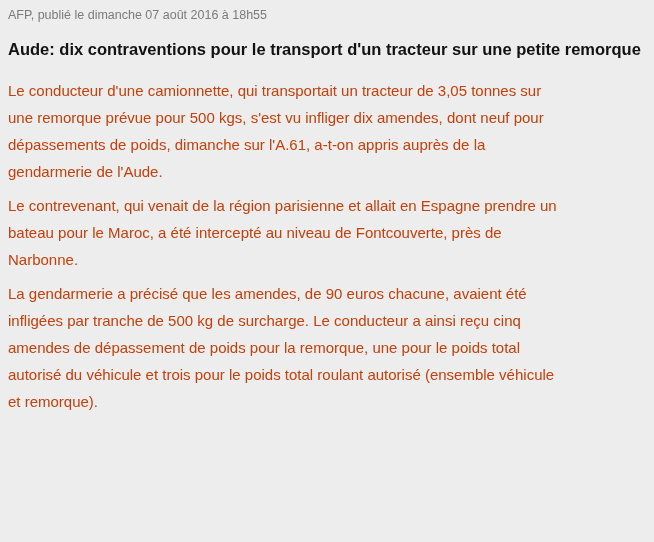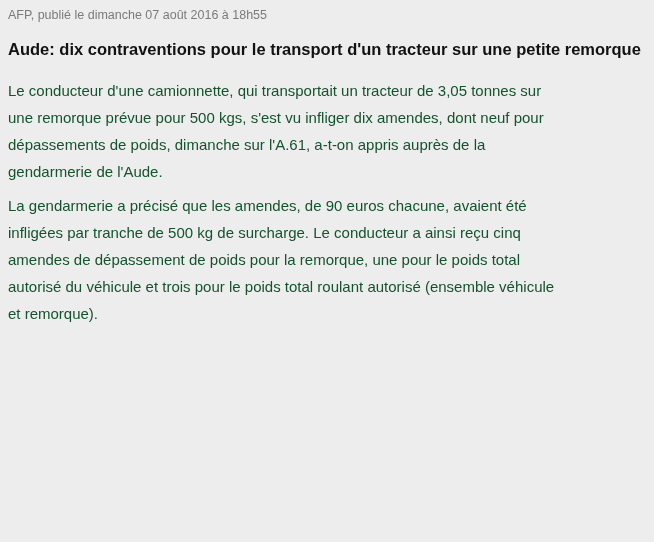--- a/index.html
+++ b/index.html
@@ -28,34 +28,35 @@
   }
   .title {
     color: #121212;
     font-size: 16.5px;
     line-height: 20px;
     font-weight: bold;
     white-space: nowrap;
     margin: 8px 0 18px 0;
   }
   .para {
-    color: #14532d;
+    color: #c2410c;
     font-size: 15px;
     line-height: 27px;
     margin: 0 0 7px 0;
     max-width: 638px;
   }
 </style>
 </head>
 <body>
 
 <div class="article">
   <div class="byline">AFP, publié le dimanche 07 août 2016 à 18h55</div>
 
   <h1 class="title">Aude: dix contraventions pour le transport d'un tracteur sur une petite remorque</h1>
 
   <p class="para">Le conducteur d'une camionnette, qui transportait un tracteur de 3,05 tonnes sur une remorque prévue pour 500 kgs, s'est vu infliger dix amendes, dont neuf pour dépassements de poids, dimanche sur l'A.61, a-t-on appris auprès de la gendarmerie de l'Aude.</p>
 
+  <p class="para">Le contrevenant, qui venait de la région parisienne et allait en Espagne prendre un bateau pour le Maroc, a été intercepté au niveau de Fontcouverte, près de Narbonne.</p>
 
   <p class="para">La gendarmerie a précisé que les amendes, de 90 euros chacune, avaient été infligées par tranche de 500 kg de surcharge. Le conducteur a ainsi reçu cinq amendes de dépassement de poids pour la remorque, une pour le poids total autorisé du véhicule et trois pour le poids total roulant autorisé (ensemble véhicule et remorque).</p>
 
 
 </div>
 
 </body></html>

